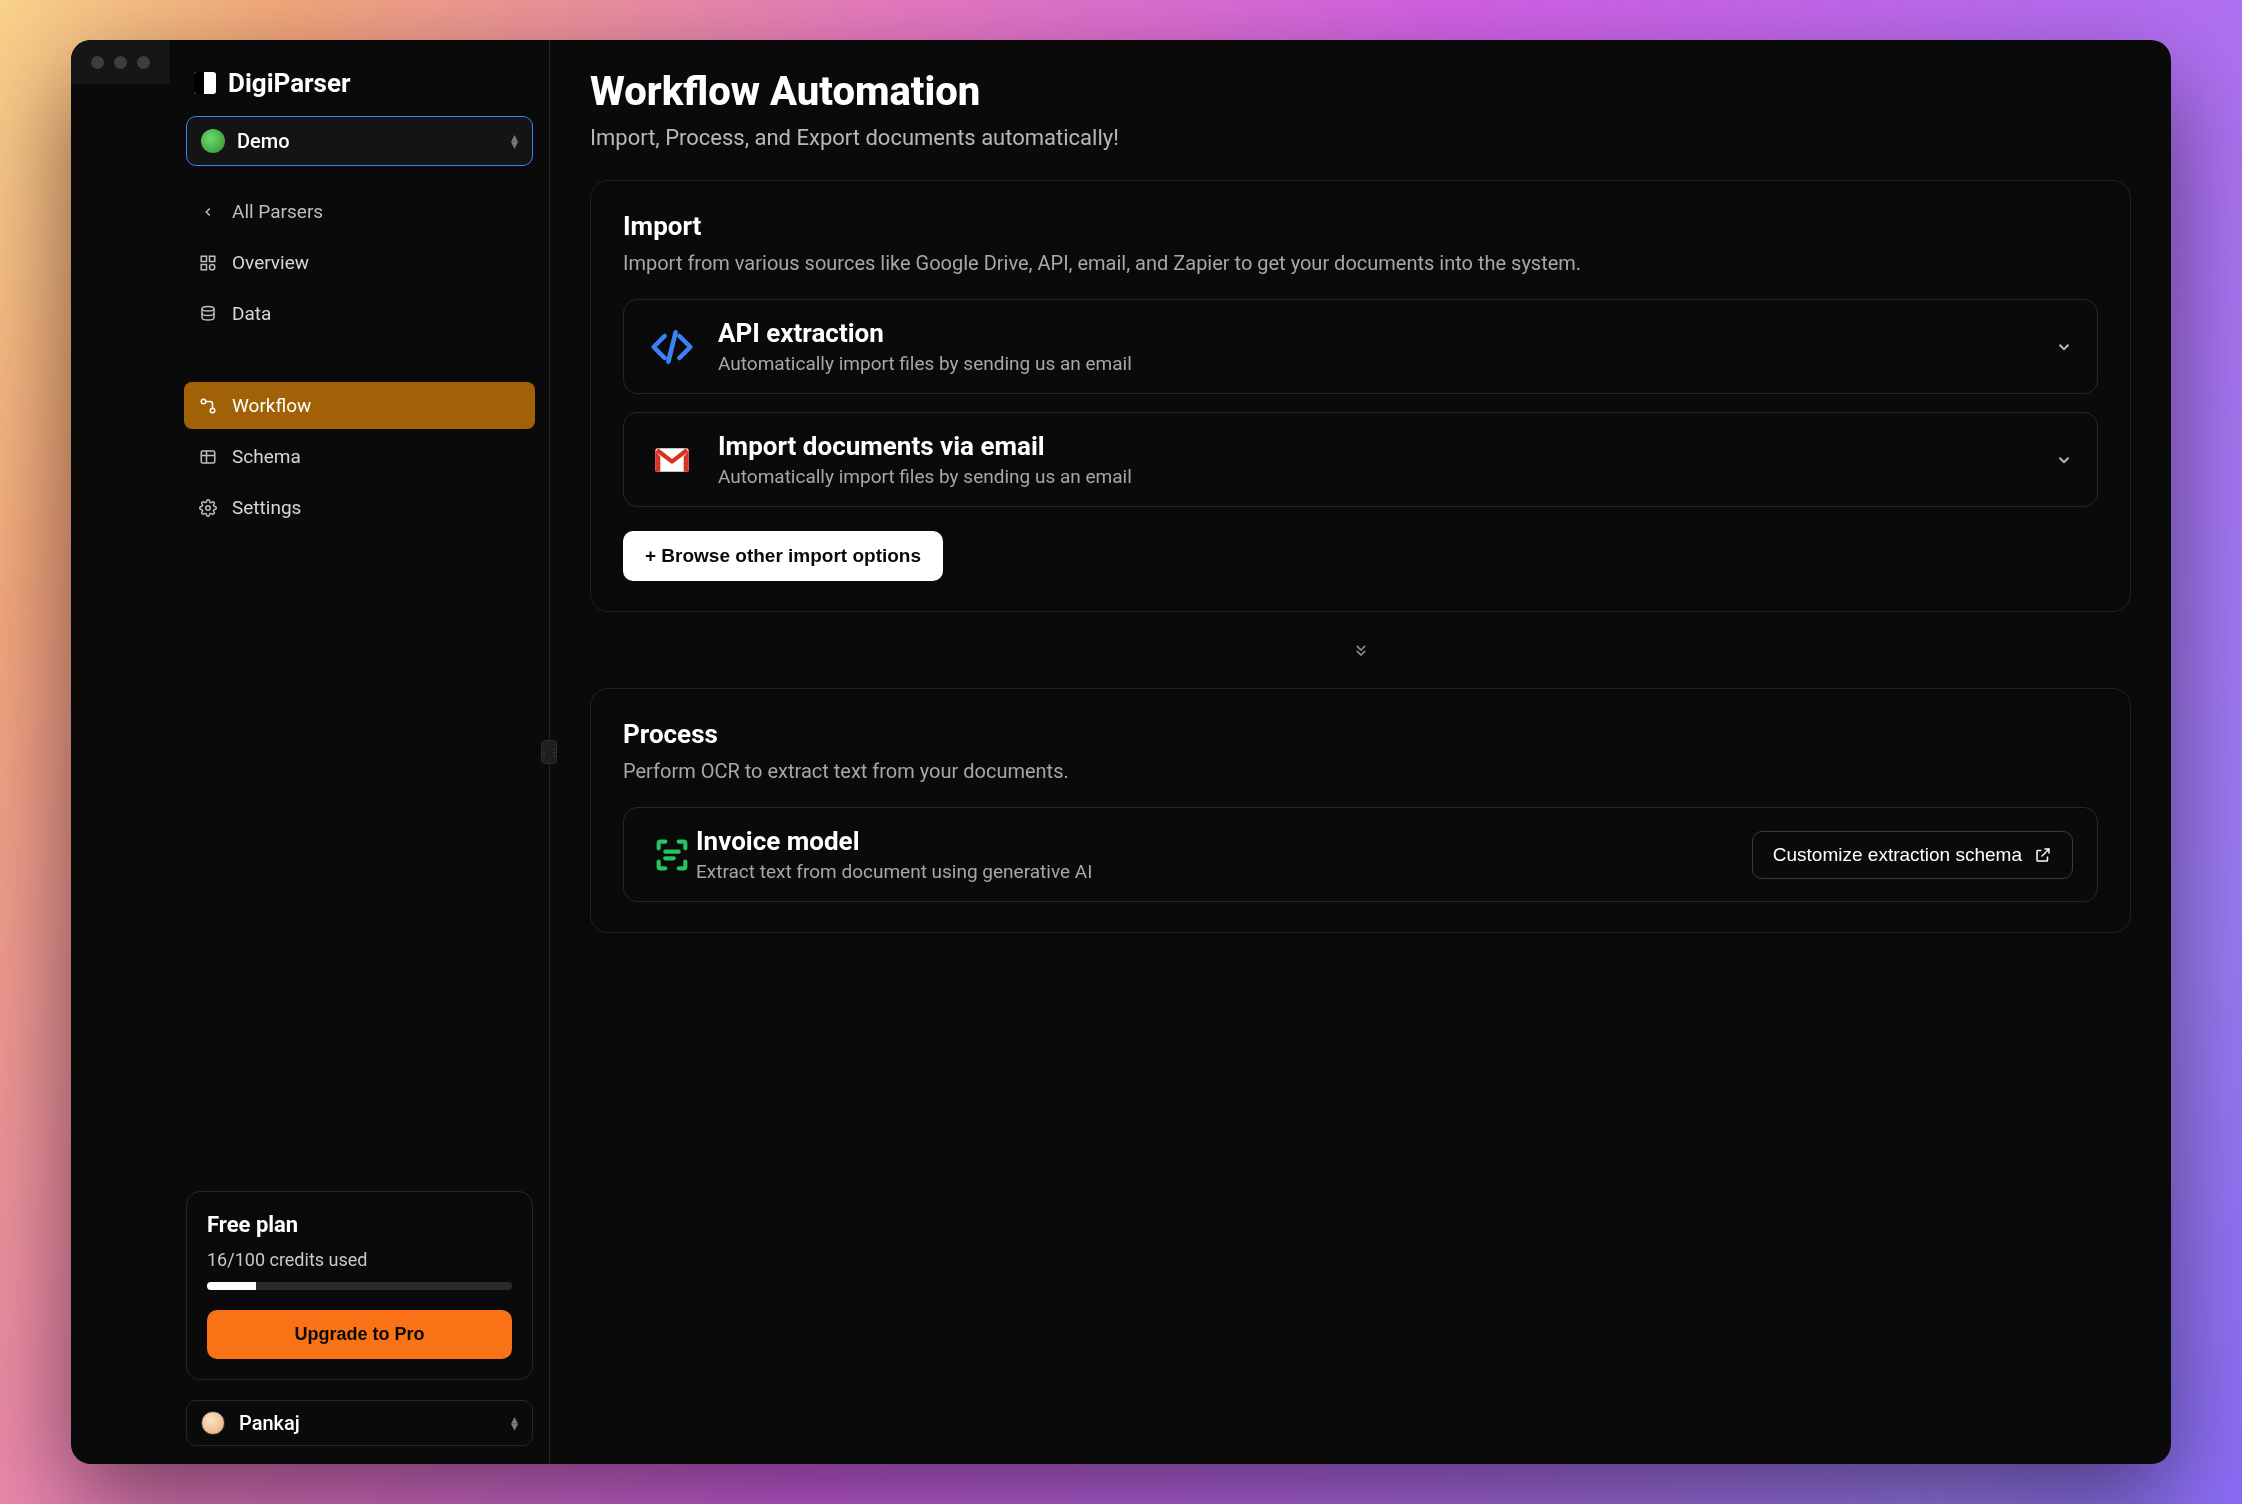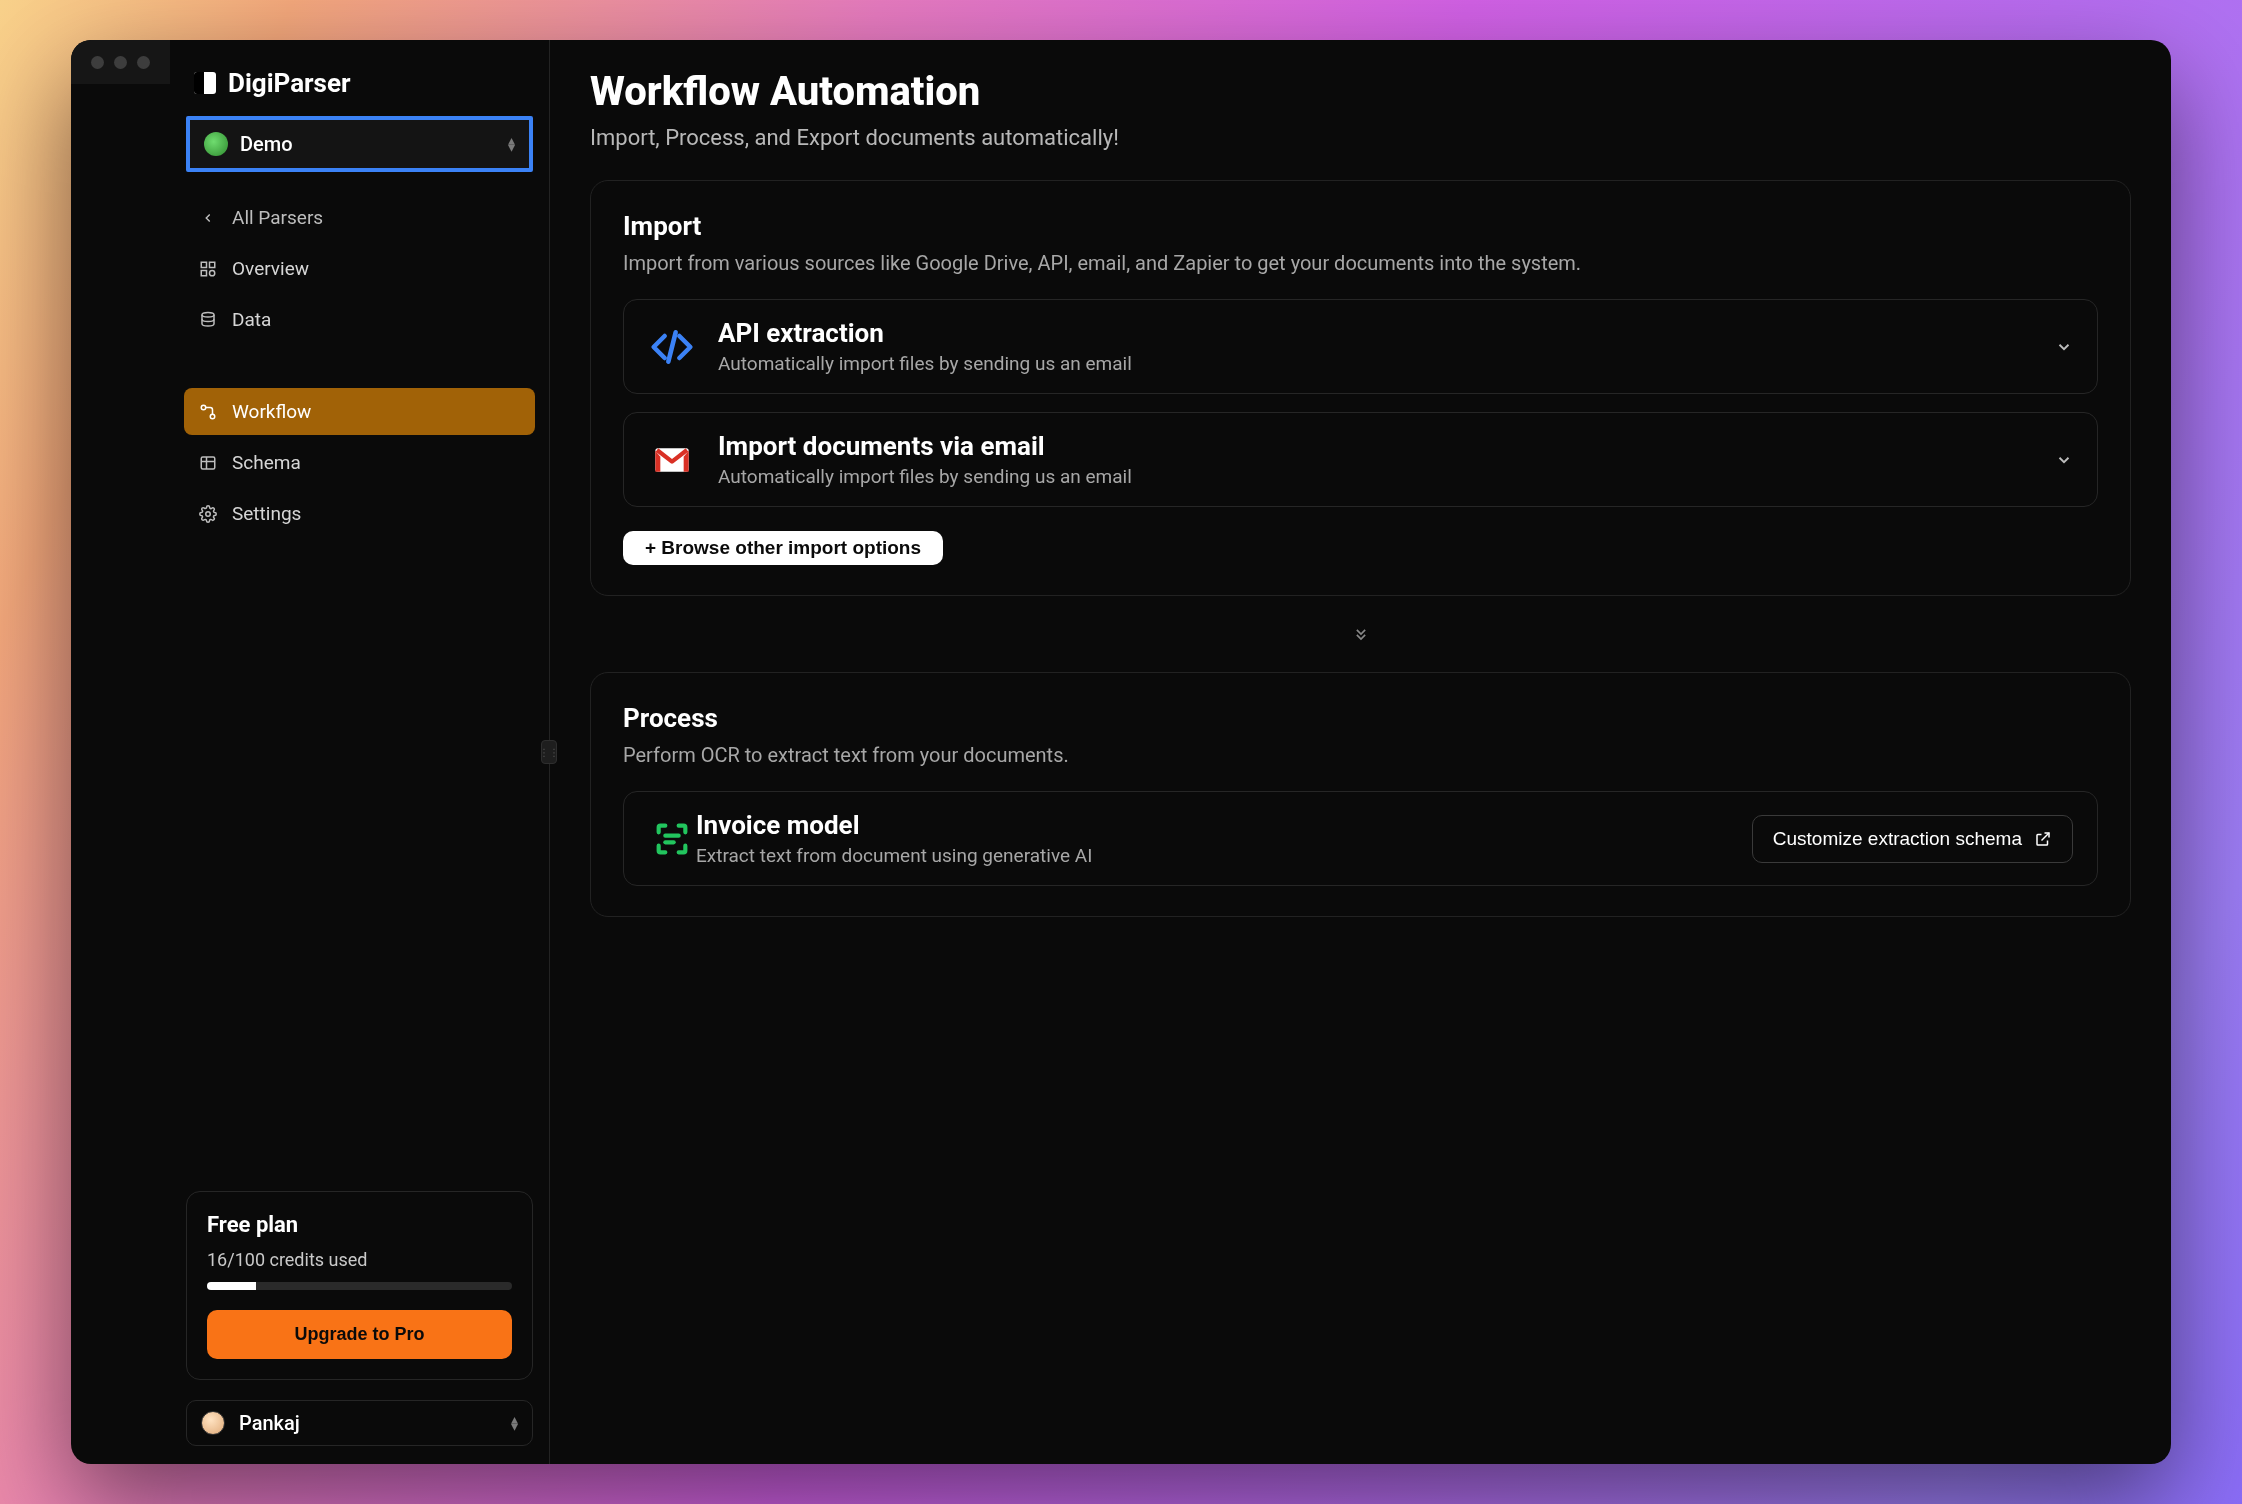--- a/index.html
+++ b/index.html
@@ -50,22 +50,22 @@
     border-radius: 3px;
     position: relative;
   }
   .brand-logo::after {
     content: ""; position: absolute; left: 0; top:0; bottom:0; width: 45%; background:#000; border-radius:3px 0 0 3px;
   }
   .brand-name { color: #fff; font-weight: 700; font-size: 26px; }
   .org-select {
     margin: 0 16px 16px 16px;
     background: #141414;
-    border: 4px solid #3b82f6;
-    border-radius: 2px;
+    border: 1px solid #3b82f6;
+    border-radius: 10px;
     padding: 12px 14px;
     display: flex; align-items: center; gap: 12px;
     color: #fff; font-size: 20px; font-weight: 500;
     justify-content: space-between;
     cursor: pointer;
   }
   .org-left { display:flex; align-items:center; gap:12px; }
   .org-avatar {
     width: 24px; height: 24px; border-radius: 50%;
     background: radial-gradient(circle at 40% 40%, #6fdc6f, #2e8b2e);
@@ -132,21 +132,21 @@
     margin-bottom:18px; cursor:pointer;
   }
   .option-icon { width:48px; height:48px; display:flex; align-items:center; justify-content:center; }
   .option-body { flex:1; }
   .option-title { font-size:26px; font-weight:700; }
   .option-sub { font-size:19px; color:#a7a7a7; margin-top:4px; }
   .chev { color:#bdbdbd; }
 
   .browse-btn {
     background:#fff; color:#0a0a0a; border:none; border-radius:10px;
-    padding:6px 22px; font-size:19px; font-weight:600; cursor:pointer;
+    padding:14px 22px; font-size:19px; font-weight:600; cursor:pointer;
     margin-top:6px;
   }
 
   .connector { display:flex; justify-content:center; margin: -6px 0 28px 0; color:#888; }
 
   .process-row {
     border:1px solid #262626; border-radius:14px;
     padding: 18px 24px;
     display:flex; align-items:center; 
   }

